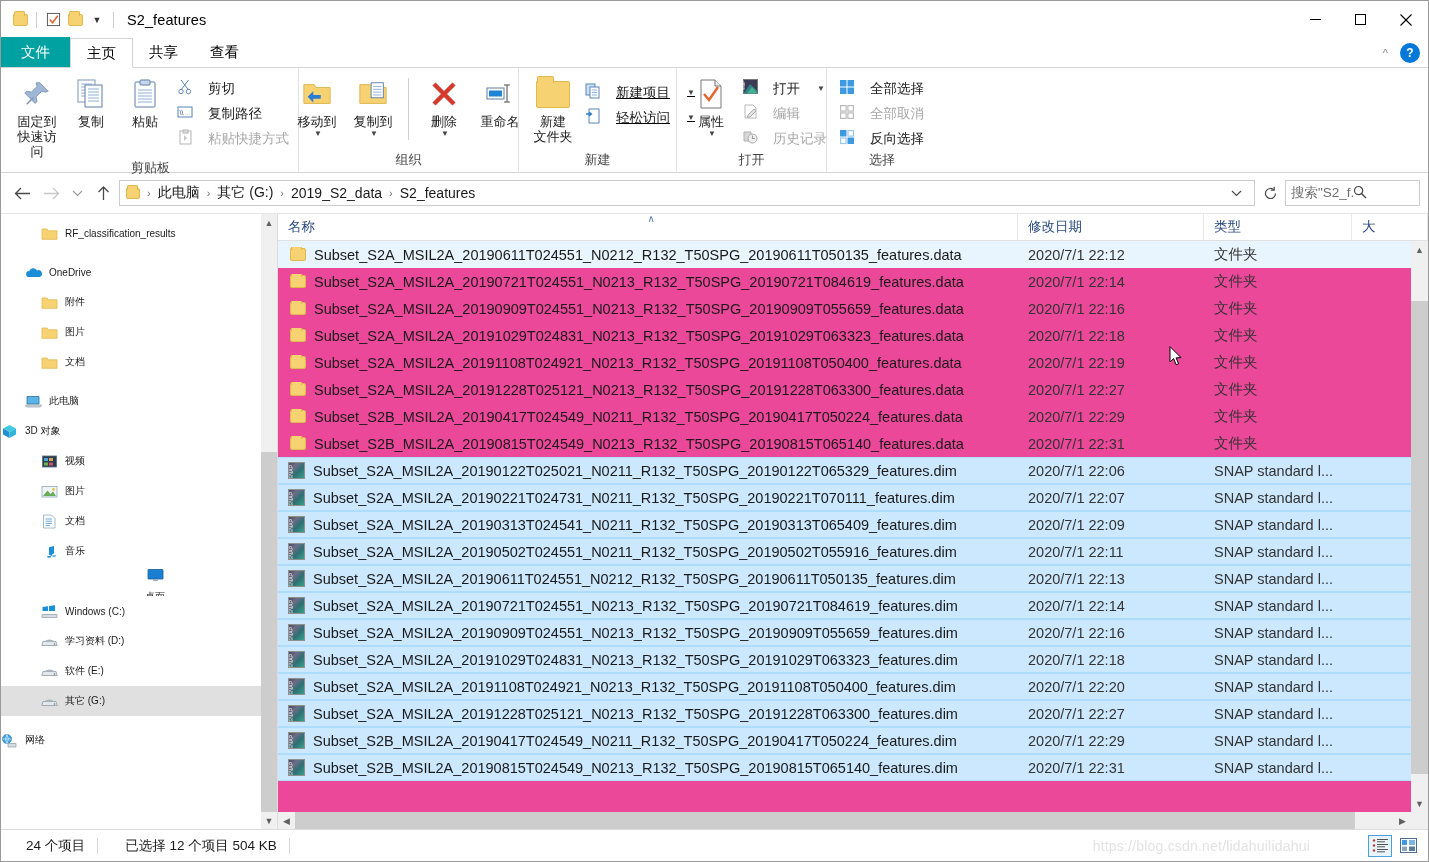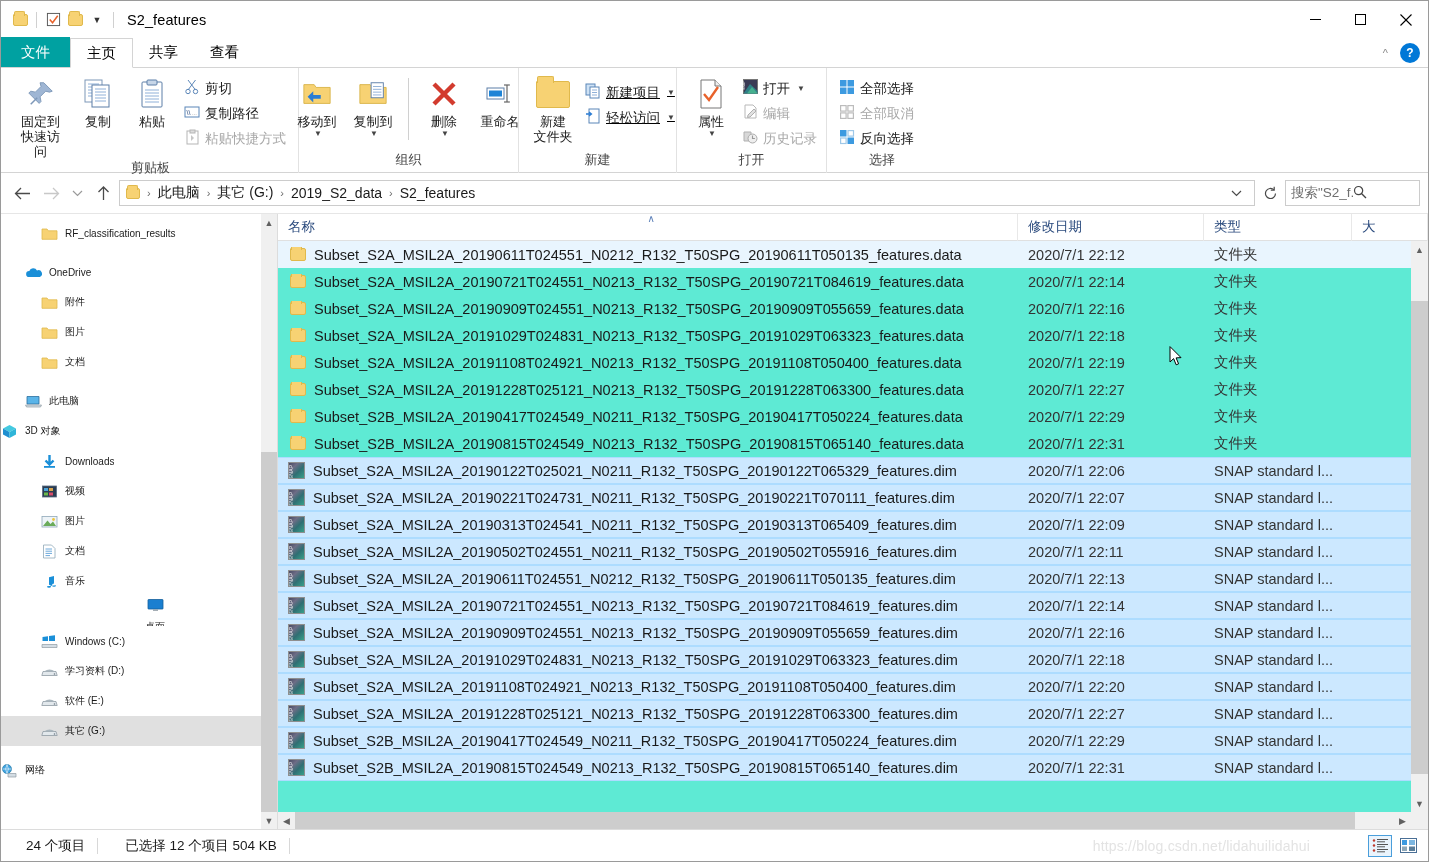--- a/index.html
+++ b/index.html
@@ -44,21 +44,21 @@
   .grp { display:flex; flex-direction:column; height:105px; position:relative;
          border-right:1px solid #e2e2e2; }
   .grp-body { flex:1; display:flex; align-items:flex-start; padding:6px 8px 0 8px; gap:2px; }
   .grp-label { height:22px; display:flex; align-items:flex-start; justify-content:center;
                font-size:13px; color:#444; }
   .big { width:auto; min-width:52px; display:flex; flex-direction:column; align-items:center;
          padding:2px 6px 0 6px; }
   .big .bigicon { height:36px; display:flex; align-items:center; justify-content:center; }
   .big .biglbl { font-size:13px; color:#1a1a1a; text-align:center; line-height:15px; margin-top:2px; }
   .smallcol { display:flex; flex-direction:column; justify-content:flex-start; padding-top:2px; }
-  .small { display:flex; align-items:center; gap:5px; height:25px; padding:0 4px; }
+  .small { display:flex; align-items:center; gap:15px; height:25px; padding:0 4px; }
   .small .slbl { font-size:13.5px; color:#1a1a1a; white-space:nowrap; }
   .small.dis .slbl { color:#a8a8a8; }
   .caret { font-size:8px; color:#444; margin-left:2px; }
 
   
   .ic { display:inline-block; position:relative; }
   .folder { width:20px; height:16px; background:#f7d273; border:1px solid #e0b94c;
             border-radius:1px 2px 2px 2px; position:relative; }
   .folder::before { content:""; position:absolute; left:0; top:-4px; width:9px; height:4px;
                     background:#f7d273; border:1px solid #e0b94c; border-bottom:none;
@@ -100,21 +100,21 @@
   .navsb { position:absolute; right:0; top:0; bottom:0; width:16px; background:#f0f0f0;
            display:flex; flex-direction:column; }
   .sb-arrow { height:17px; display:flex; align-items:center; justify-content:center;
               font-size:9px; color:#606060; }
   .sb-track { flex:1; position:relative; }
   .sb-thumb { position:absolute; left:0; right:0; background:#cdcdcd; }
   .pane-split { width:1px; background:#dcdcdc; }
 
   
   .filepane { flex:1; display:flex; flex-direction:column; min-width:0; position:relative;
-              background:#5eead4; }
+              background:#ec4899; }
   .colhdr { height:27px; flex:0 0 27px; display:flex; align-items:center;
             border-bottom:1px solid #e0e0e0; background:#fff; position:relative; }
   .col { font-size:13.5px; color:#2b4b7e; padding-left:10px; height:27px;
          display:flex; align-items:center; border-right:1px solid #e8e8e8; }
   .col.c-name { width:740px; flex:0 0 740px; position:relative; }
   .col.c-date { width:186px; flex:0 0 186px; }
   .col.c-type { width:148px; flex:0 0 148px; }
   .col.c-size { flex:1; }
   .sortmark { position:absolute; left:50%; top:-1px; font-size:10px; color:#5b7fb8; }
 
@@ -607,29 +607,20 @@
           </div>
           <div class="navitem" style="">
             <span style="display: flex; align-items: center; flex: 0 0 17px;">
               <svg width="17" height="15" viewBox="0 0 17 15">
                 <path d="M8.5 1 L15 4.5 L8.5 8 L2 4.5z" fill="#43c9e0"></path>
                 <path d="M2 4.5 L8.5 8 L8.5 14 L2 10.5z" fill="#1f8fd0"></path>
                 <path d="M15 4.5 L8.5 8 L8.5 14 L15 10.5z" fill="#2fb5d8"></path>
               </svg>
             </span>
             <span class="nlbl">3D 对象</span>
-          </div>
-          <div class="navitem" style="padding-left: 40px;">
-            <span style="display: flex; align-items: center; flex: 0 0 17px;">
-              <svg width="17" height="15" viewBox="0 0 17 15">
-                <path d="M8.5 1 V9 M4.5 6.5 L8.5 10.5 L12.5 6.5" fill="none" stroke="#1a8fd8" stroke-width="2.4"></path>
-                <rect x="3" y="12" width="11" height="1.8" fill="#1a8fd8"></rect>
-              </svg>
-            </span>
-            <span class="nlbl">Downloads</span>
           </div>
           <div class="navitem" style="padding-left: 40px;">
             <span style="display: flex; align-items: center; flex: 0 0 17px;">
               <svg width="17" height="15" viewBox="0 0 17 15">
                 <rect x="1.5" y="2" width="14" height="11" fill="#2a3c52" stroke="#5a6c82" stroke-width="0.8"></rect>
                 <rect x="3" y="4" width="4" height="3" fill="#4ba3d8"></rect>
                 <rect x="8" y="4" width="4" height="3" fill="#d8a34b"></rect>
                 <rect x="3" y="8.5" width="4" height="3" fill="#6ab84b"></rect>
                 <rect x="8" y="8.5" width="4" height="3" fill="#d84b6a"></rect>
               </svg>

